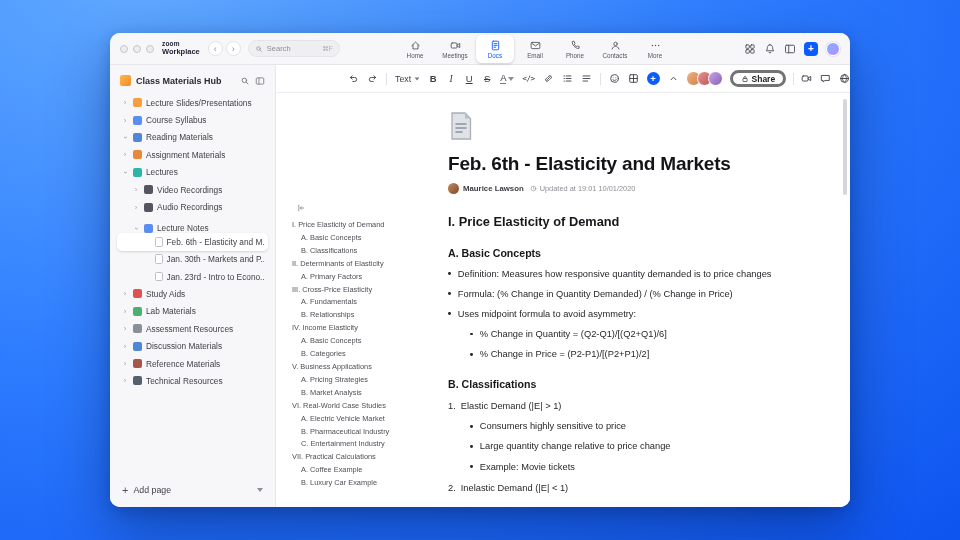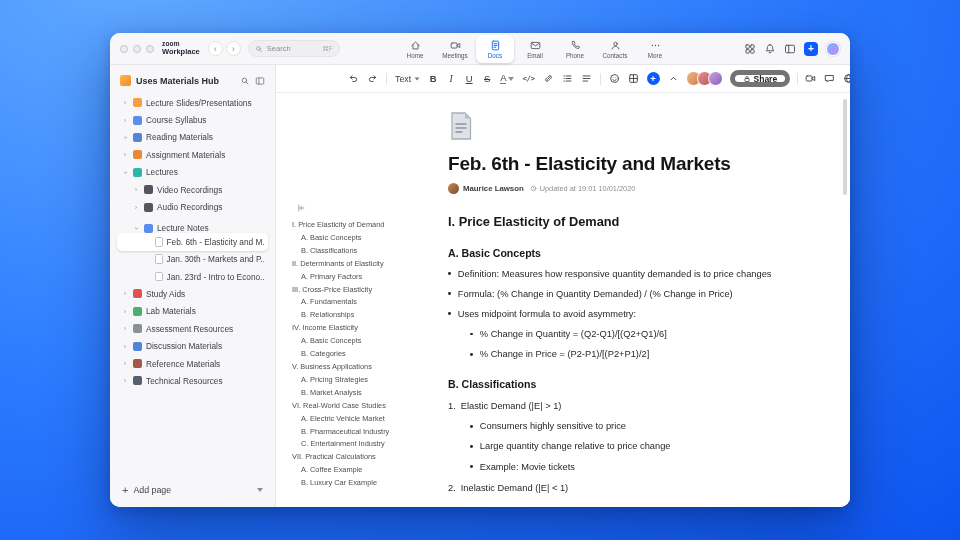--- a/index.html
+++ b/index.html
@@ -70,21 +70,21 @@
   .tdropdown .caretdown{border-top-color:#77777e;transform:scale(.8);}
   .bold{font-weight:700;}
   .ital{font-style:italic;font-family:"Liberation Serif",serif;}
   .und{text-decoration:underline;}
   .strk{text-decoration:line-through;}
   .acolor .g{border-bottom:1.5px solid #e5484d;line-height:1.15;}
   .codeg{font-size:7.5px;font-family:"DejaVu Sans Mono",monospace;letter-spacing:-.5px;}
   .plus-circle{width:13px;height:13px;border-radius:50%;background:#0b5cff;color:#fff;font-size:9.5px;font-weight:700;display:flex;align-items:center;justify-content:center;flex:0 0 auto;}
   .facepile{display:flex;margin-left:auto;padding-left:4px;}
   .fav{width:15px;height:15px;border-radius:50%;border:1.5px solid #fff;margin-left:-4px;}
-  .sharebtn{display:flex;align-items:center;gap:3px;border:5px solid #737373;background:#fff;border-radius:9px;height:17px;padding:0 8px;font-size:8.5px;color:#222;font-weight:600;white-space:nowrap;}
+  .sharebtn{display:flex;align-items:center;gap:3px;border:3px solid #737373;background:#fff;border-radius:9px;height:17px;padding:0 8px;font-size:8.5px;color:#222;font-weight:600;white-space:nowrap;}
   .sharebtn svg{width:8px;height:8px;}
   
   .docarea{flex:1;position:relative;overflow:hidden;background:#fff;}
   .collapse-toc{position:absolute;left:20px;top:110px;color:#8b8b92;}
   .collapse-toc svg{width:10px;height:10px;}
   .toc{position:absolute;left:16px;top:126px;width:110px;}
   .tocitem{font-size:7.4px;color:#4e4e56;line-height:12.9px;white-space:nowrap;}
   .tocitem.l1{padding-left:9px;}
   .article{margin-left:172px;width:340px;padding-top:18px;}
   .docicon svg{width:26px;height:30px;}
@@ -218,21 +218,21 @@
         <div class="plusbtn">+</div>
         <div class="tavatar"></div>
       </div>
   </div>
 
   <div class="mainrow">
 
     <div class="sidebar">
       <div class="sb-head">
         <span class="sb-book"></span>
-        <span class="sb-title">Uses Materials Hub</span>
+        <span class="sb-title">Class Materials Hub</span>
         <span class="sbicon">
             <svg viewBox="0 0 16 16" fill="none" stroke="currentColor" stroke-width="1.4" stroke-linecap="round">
               <circle cx="7" cy="7" r="3.6"></circle>
               <path d="m9.8 9.8 3 3"></path>
             </svg>
           </span>
         <span class="sbicon">
             <svg viewBox="0 0 16 16" fill="none" stroke="currentColor" stroke-width="1.3" stroke-linejoin="round">
               <rect x="2" y="3" width="12" height="10" rx="1.5"></rect>
               <path d="M6.3 3v10"></path>

